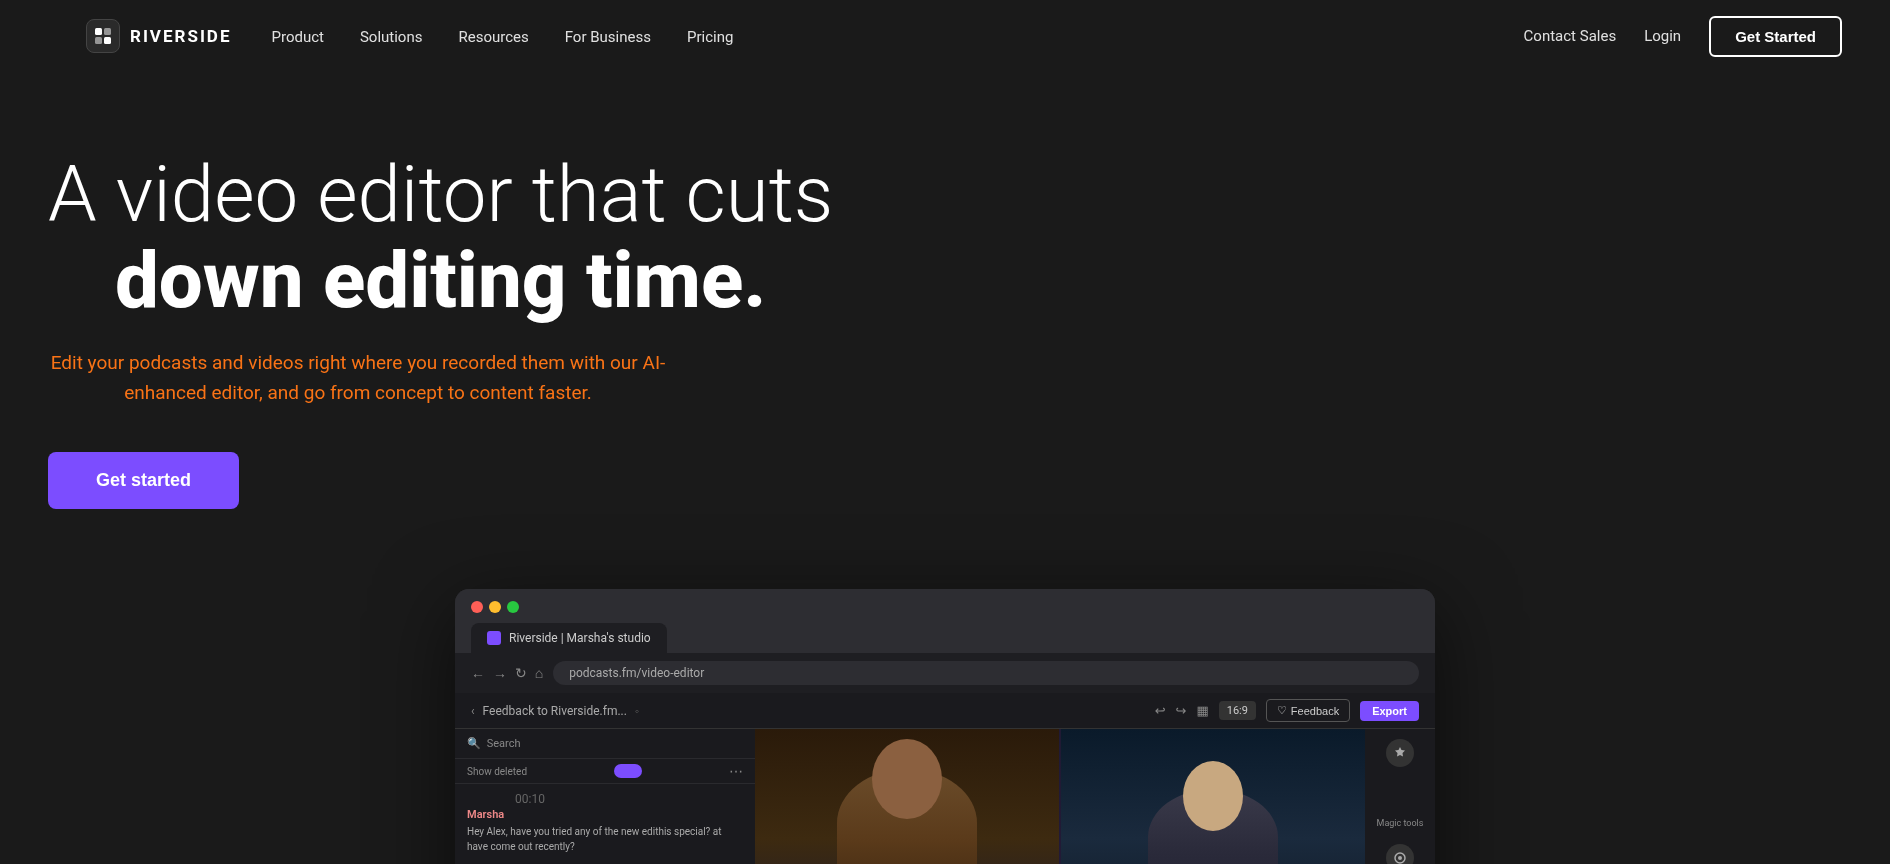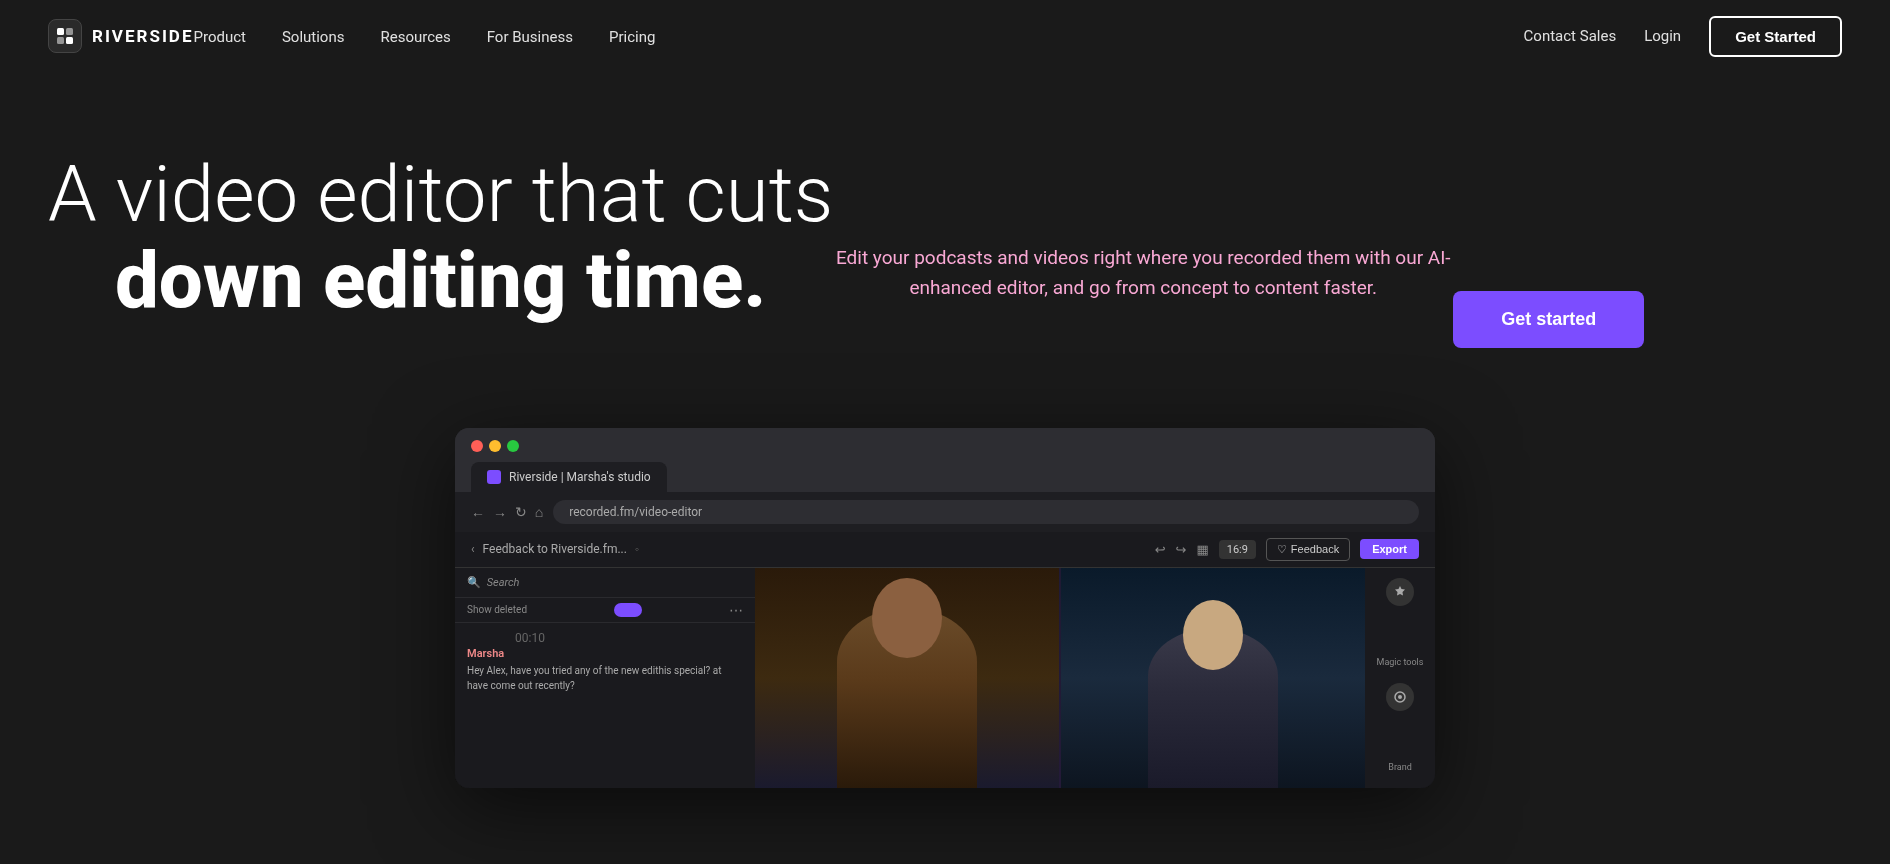--- a/index.html
+++ b/index.html
@@ -19,20 +19,22 @@
       justify-content: space-between;
       padding: 0 48px;
       height: 72px;
       background-color: #1a1a1a;
       position: relative;
       z-index: 10;
     }
     .nav-left {
       display: flex;
       align-items: center;
+      gap: 40px;
+      margin-left: 38px;
     }
     .logo {
       display: flex;
       align-items: center;
       gap: 10px;
       text-decoration: none;
       color: #ffffff;
     }
     .logo-icon {
       width: 34px;
@@ -83,38 +85,38 @@
       padding: 10px 24px;
       border-radius: 6px;
       font-size: 15px;
       font-weight: 600;
       cursor: pointer;
     }
 
     
     .hero {
       display: flex;
-      flex-direction: row;
-      align-items: flex-end;
+      flex-direction: column;
+      align-items: flex-start;
       text-align: center;
       padding: 80px 48px 60px;
     }
     .hero-title {
       font-size: 78px;
       line-height: 1.1;
       font-weight: 300;
       max-width: 900px;
       margin-bottom: 24px;
     }
     .hero-title strong {
       font-weight: 800;
     }
     .hero-subtitle {
       font-size: 19px;
-      color: #f9a8d4;
+      color: #f97316;
       max-width: 620px;
       line-height: 1.6;
       margin-bottom: 44px;
     }
     .btn-hero {
       background: #7c4dff;
       color: #ffffff;
       border: none;
       padding: 18px 48px;
       border-radius: 8px;
@@ -456,21 +458,21 @@
     </div>
 
     <div class="browser-addressbar-row">
       <div class="nav-arrows">
         <span class="nav-arrow">←</span>
         <span class="nav-arrow">→</span>
         <span class="nav-arrow">↻</span>
         <span class="nav-arrow">⌂</span>
       </div>
       <div class="address-bar">
-        <span>recorded.fm/video-editor</span>
+        <span>podcasts.fm/video-editor</span>
       </div>
     </div>
 
     <div class="browser-toolbar">
       <div class="toolbar-left">
         <span style="color:#888;">‹</span>
         <span>Feedback to Riverside.fm...</span>
         <span style="color:#666;">◦</span>
       </div>
       <div class="toolbar-right">
@@ -484,21 +486,21 @@
         </button>
         <button class="export-btn">Export</button>
       </div>
     </div>
 
     <div class="browser-content">
 
       <div class="content-left">
         <div class="search-bar">
           <span>🔍</span>
-          <span style="font-size:11px; color:#888;font-style:italic;">Search</span>
+          <span style="font-size:11px; color:#888;">Search</span>
         </div>
         <div class="show-deleted-row">
           <span>Show deleted</span>
           <div class="toggle"></div>
           <span style="color:#888; font-size:14px;">⋯</span>
         </div>
         <div class="transcript-entry">
           <div class="timestamp">00:10</div>
           <div class="speaker-name">Marsha</div>
           <div class="transcript-text">Hey Alex, have you tried any of the new edithis special?

